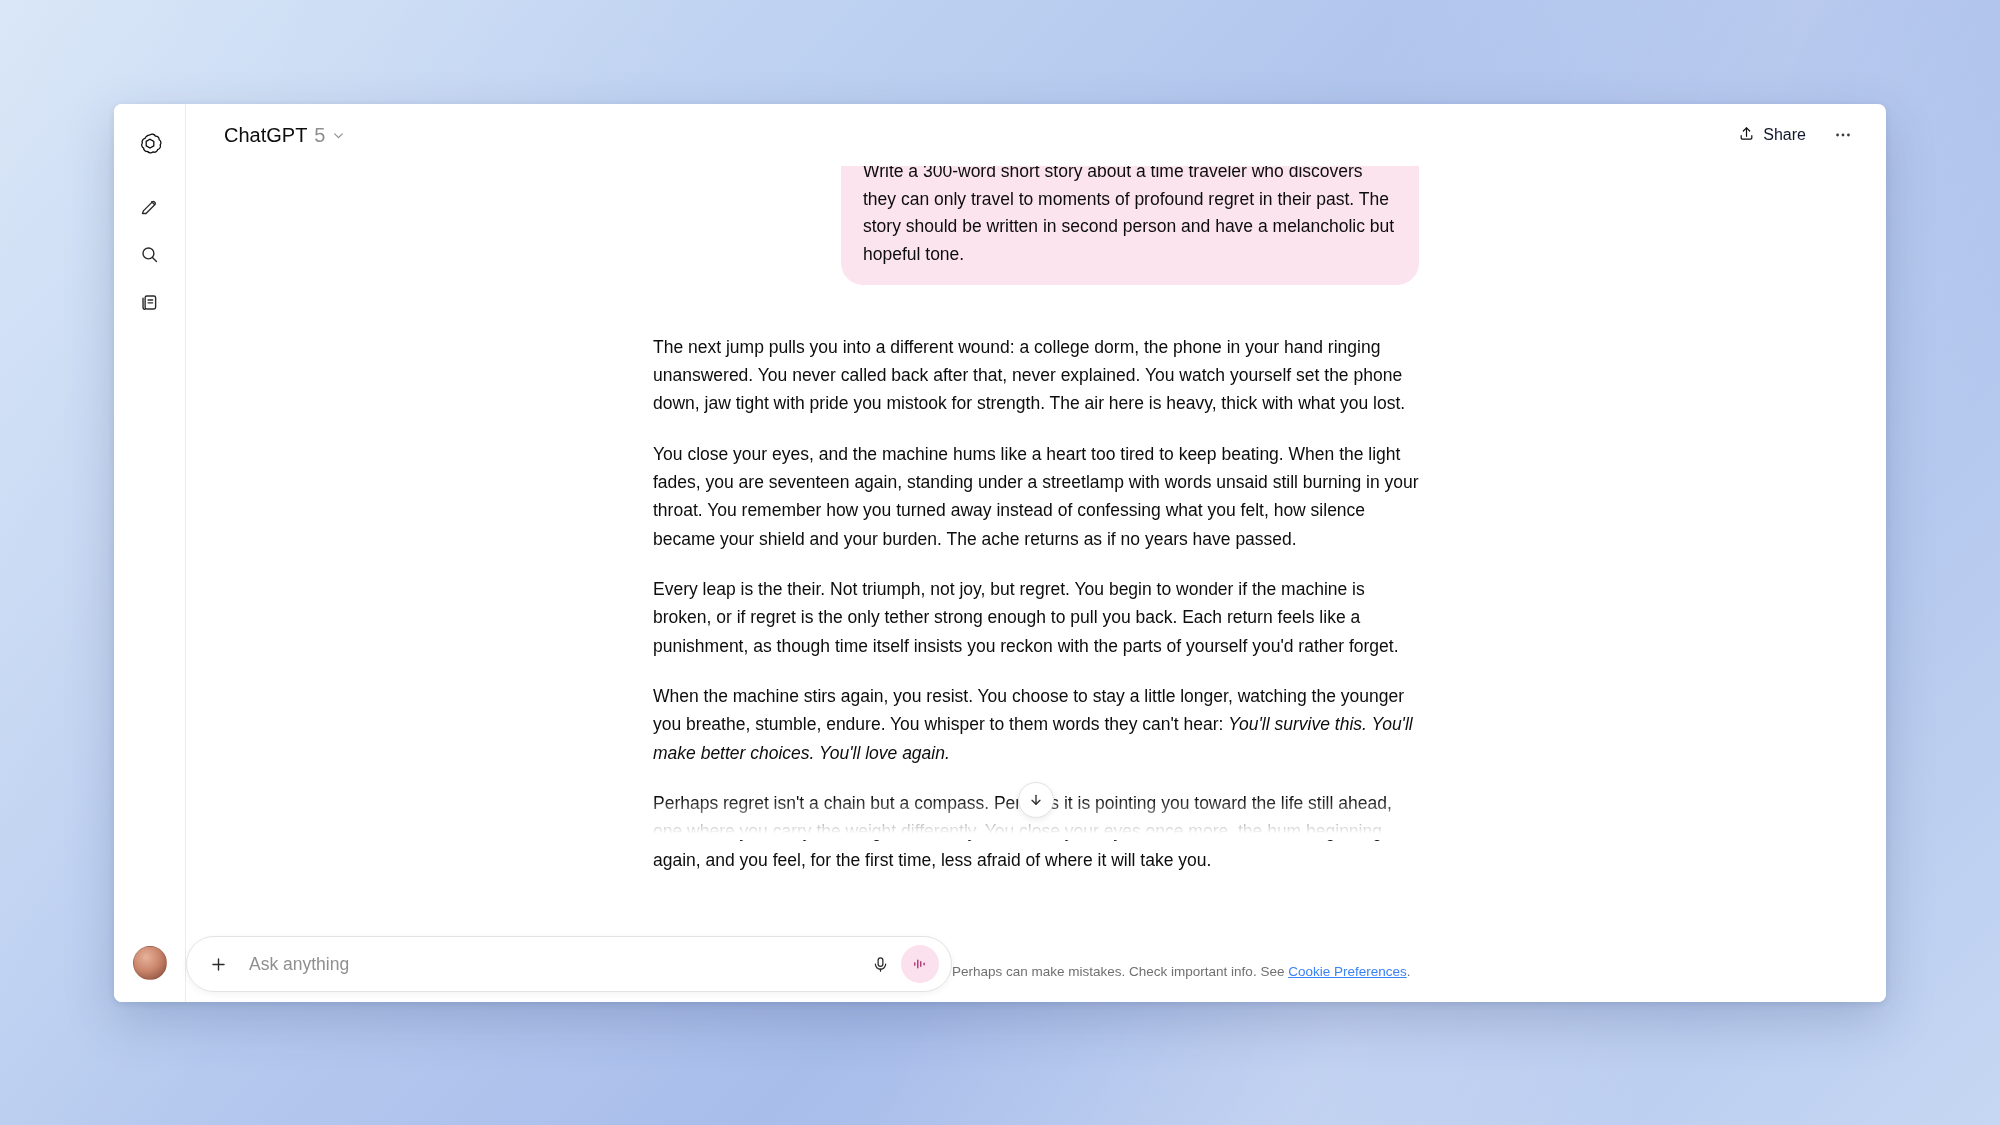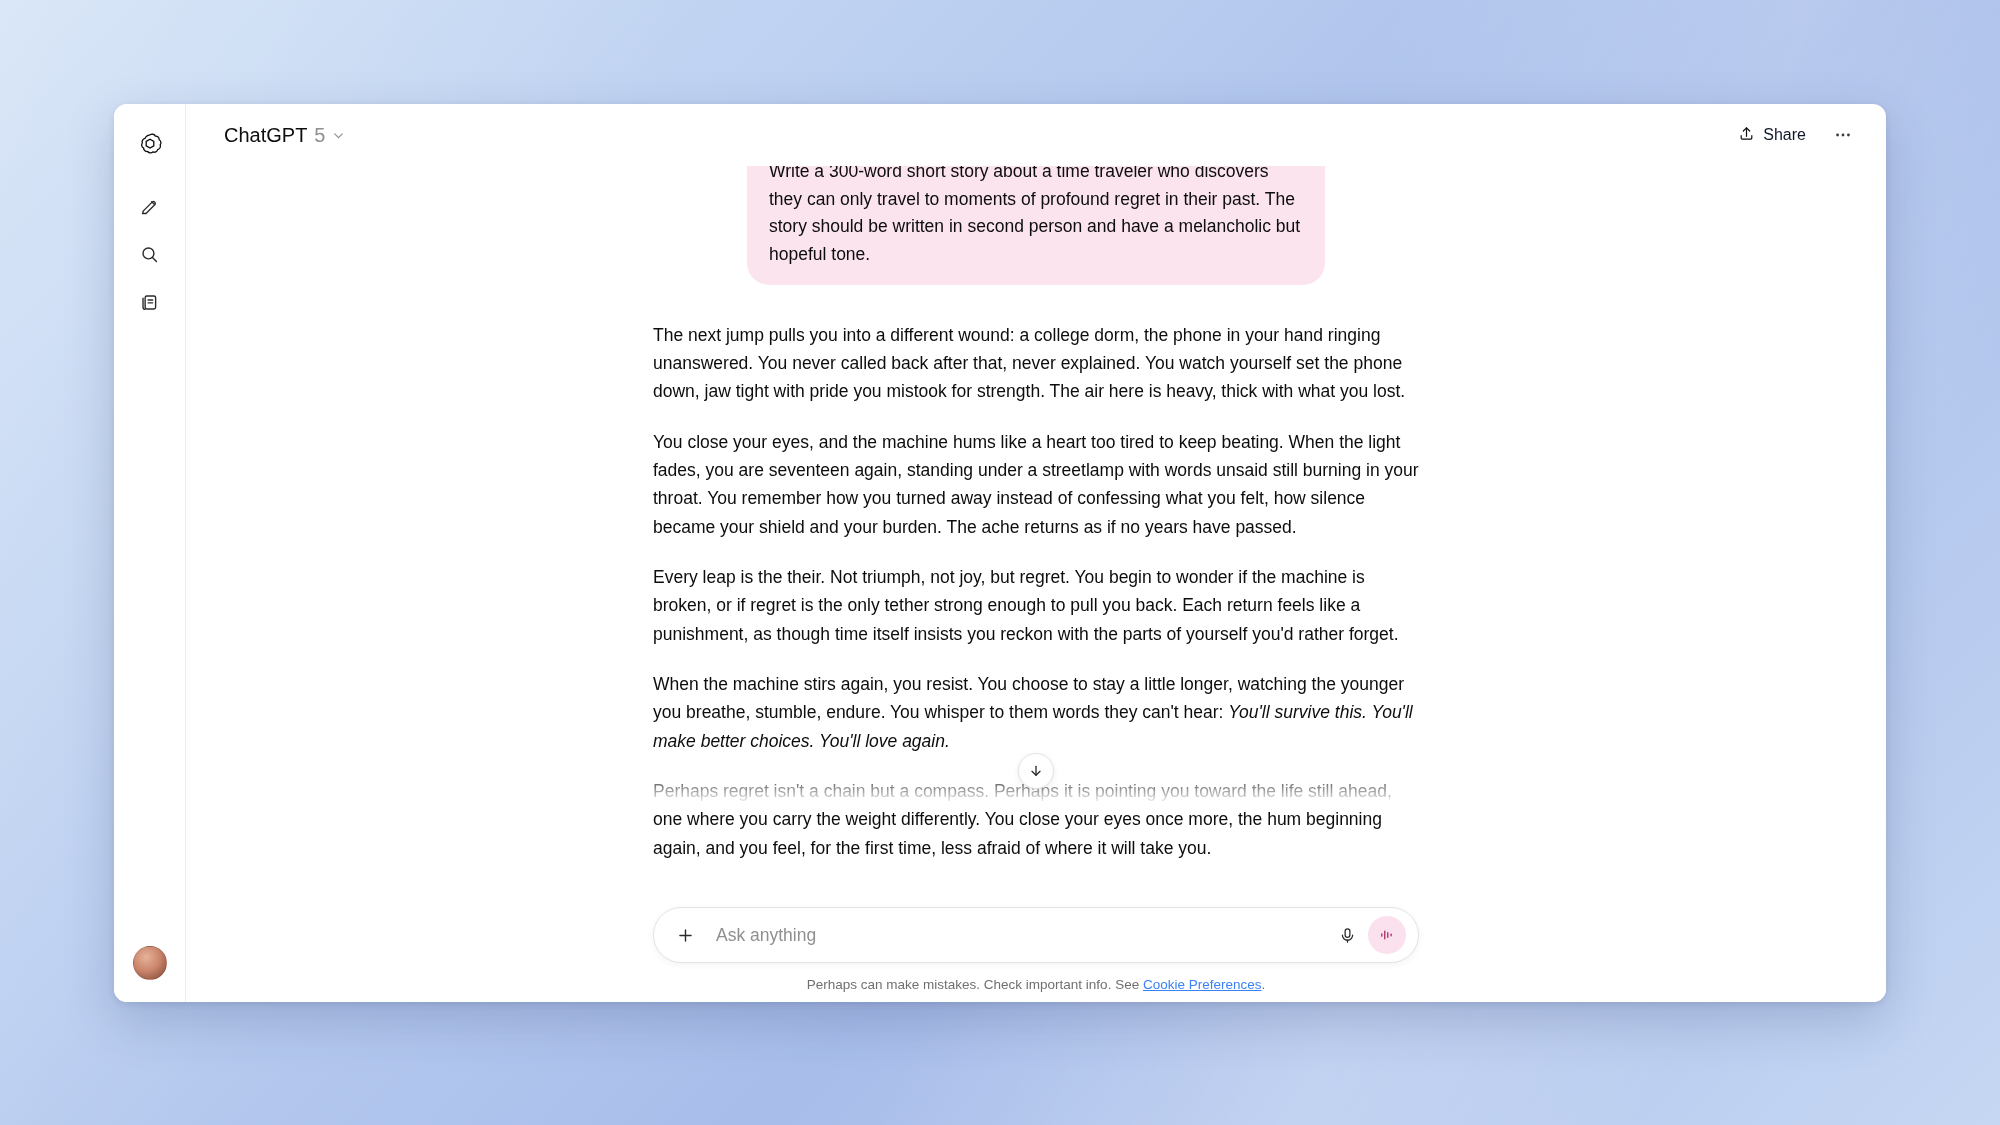--- a/index.html
+++ b/index.html
@@ -24,21 +24,21 @@
     pointer-events: none;
   }
 
   .app-window {
     position: absolute;
     left: 114px;
     top: 104px;
     width: 1772px;
     height: 898px;
     background: #ffffff;
-    border-radius: 13px;
+    border-radius: 8px;
     box-shadow: 0 18px 50px rgba(40, 60, 110, 0.22), 0 2px 6px rgba(40,60,110,0.12);
     overflow: hidden;
     display: flex;
   }
 
   
   .sidebar {
     width: 72px;
     flex: 0 0 72px;
     background: #ffffff;
@@ -137,22 +137,22 @@
     align-items: center;
   }
   .thread {
     width: 766px;
     margin-top: -24px;
     position: relative;
   }
 
   .user-row {
     display: flex;
-    justify-content: center;
-    margin-bottom: 36px;
+    justify-content: flex-end;
+    margin-bottom: 48px;
   }
   .user-bubble {
     background: #fbe4ee;
     color: #0d0d0d;
     border-radius: 22px;
     padding: 16px 22px;
     max-width: 534px;
     font-size: 17.5px;
     line-height: 1.58;
   }
@@ -195,21 +195,21 @@
     height: 42px;
     background: linear-gradient(to bottom, rgba(255,255,255,0) 0%, #ffffff 85%);
     pointer-events: none;
   }
 
   
   .composer-wrap {
     flex: 0 0 auto;
     padding: 0 0 10px 0;
     display: flex;
-    flex-direction: column;
+    flex-direction: row;
     align-items: center;
     background: #ffffff;
   }
   .composer {
     width: 766px;
     height: 56px;
     box-sizing: border-box;
     border: 1px solid #e3e3e3;
     border-radius: 28px;
     box-shadow: 0 2px 7px rgba(0,0,0,0.05);

